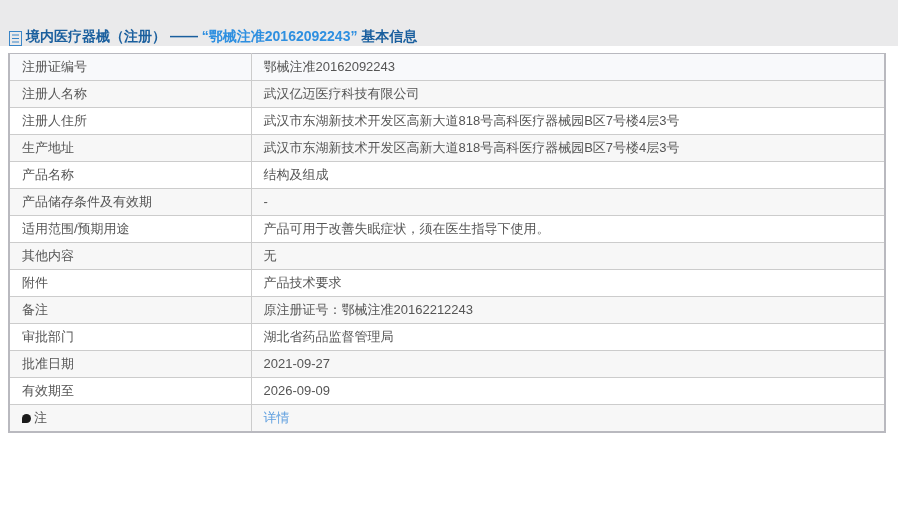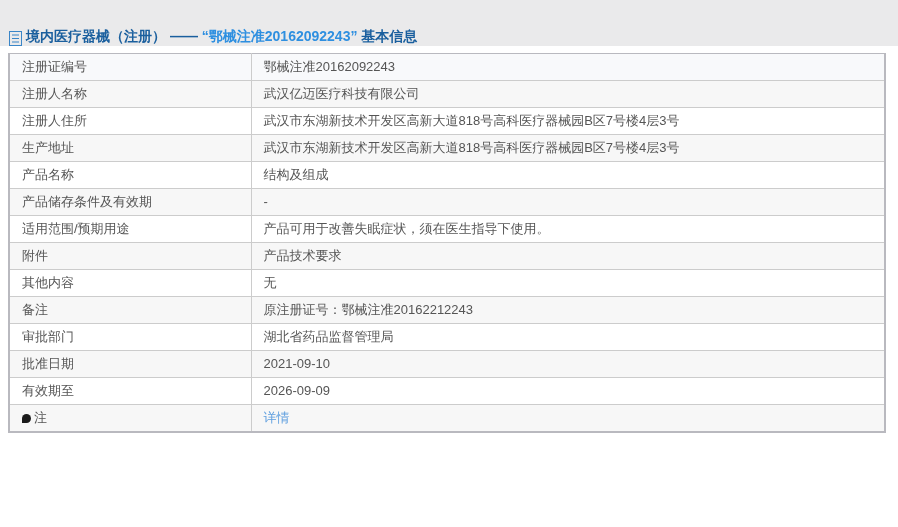--- a/index.html
+++ b/index.html
@@ -109,38 +109,38 @@
       </tr>
       <tr>
         <th>产品储存条件及有效期</th>
         <td>-</td>
       </tr>
       <tr>
         <th>适用范围/预期用途</th>
         <td>产品可用于改善失眠症状，须在医生指导下使用。</td>
       </tr>
       <tr>
+        <th>其他内容</th>
+        <td>无</td>
+      </tr>
+      <tr>
         <th>附件</th>
         <td>产品技术要求</td>
-      </tr>
-      <tr>
-        <th>其他内容</th>
-        <td>无</td>
       </tr>
       <tr>
         <th>备注</th>
         <td>原注册证号：鄂械注准20162212243</td>
       </tr>
       <tr>
         <th>审批部门</th>
         <td>湖北省药品监督管理局</td>
       </tr>
       <tr>
         <th>批准日期</th>
-        <td>2021-09-10</td>
+        <td>2021-09-27</td>
       </tr>
       <tr>
         <th>有效期至</th>
         <td>2026-09-09</td>
       </tr>
       <tr>
         <th><span class="balloon"></span>注</th>
         <td><a class="detail-link" href="#">详情</a></td>
       </tr>
     </tbody>

